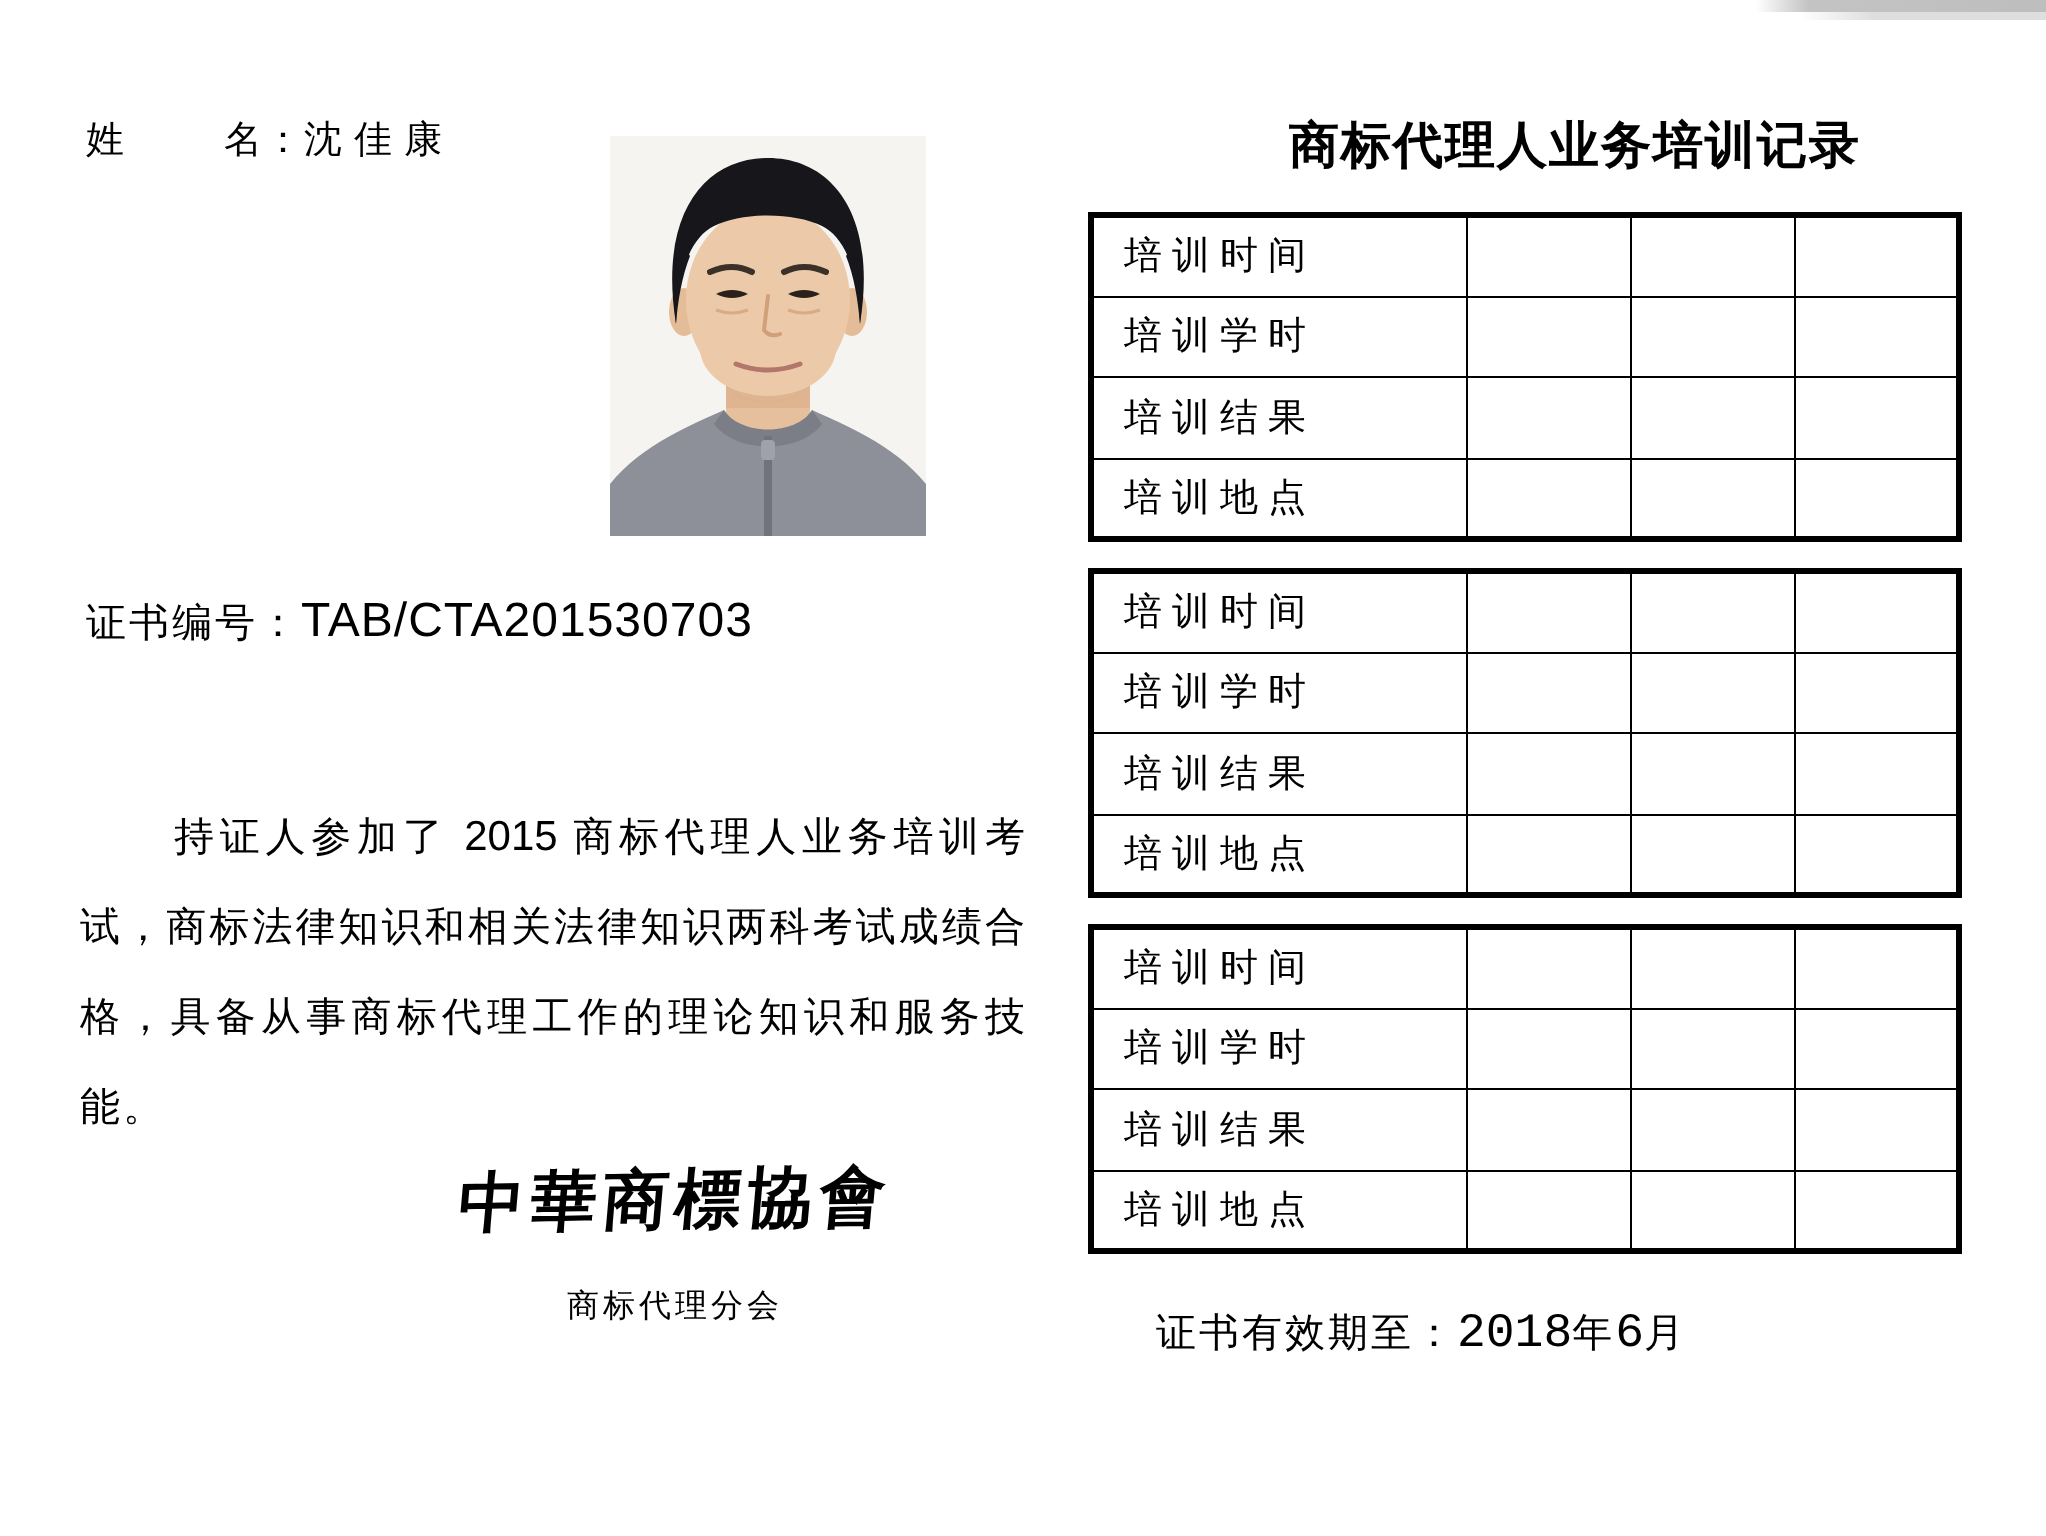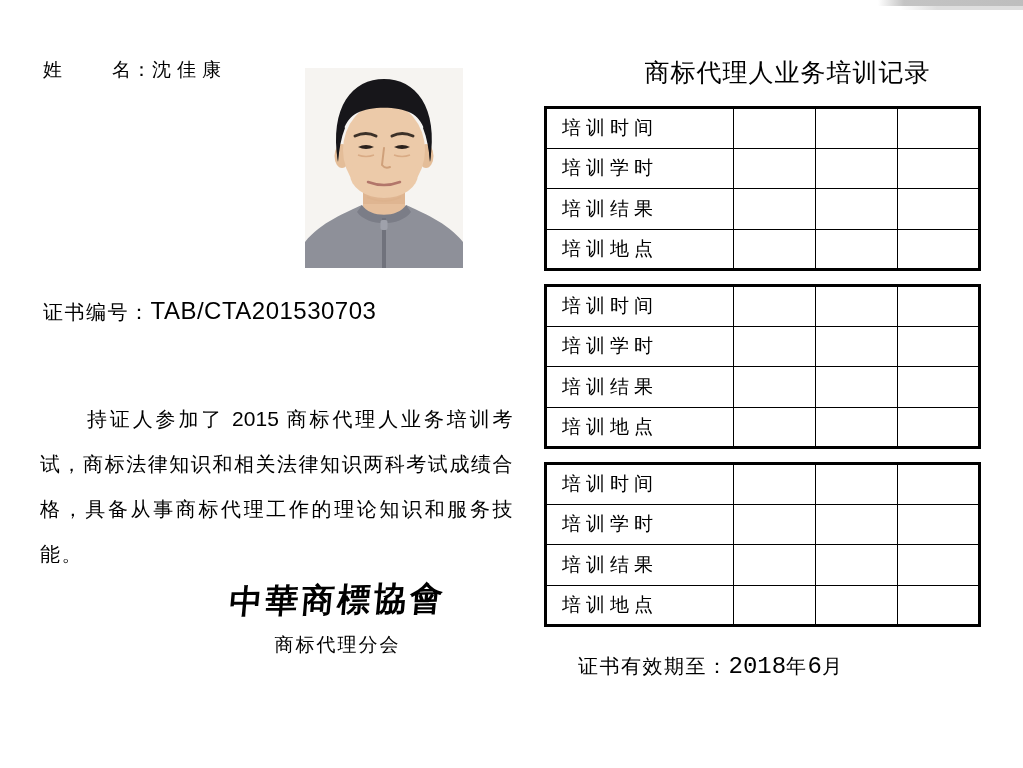--- a/index.html
+++ b/index.html
@@ -50,33 +50,33 @@
     font-size:21px; letter-spacing:0;
   }
 
   .signature-block { position:absolute; left:225px; top:578px; width:225px; text-align:center; }
   .calligraphy {
     font-size:33px; font-weight:bold;
     transform: skewX(-6deg) rotate(-1deg);
     letter-spacing:3px; white-space:nowrap;
     font-family:"DejaVu Serif", serif;
   }
-  .branch-line { margin-top:9px; font-size:19px; letter-spacing:2px; }
+  .branch-line { margin-top:20px; font-size:16px; letter-spacing:2px; }
 
   
   .photo {
     position:absolute; left:305px; top:68px; width:158px; height:200px;
     background:#f6f4f1;
   }
   .photo svg { display:block; width:100%; height:100%; }
 
   
   .record-title {
     position:absolute; left:570px; top:56px; width:435px;
-    text-align:center; font-size:25px; font-weight:normal; letter-spacing:1px;
+    text-align:center; font-size:25px; font-weight:bold; letter-spacing:1px;
     white-space:nowrap;
   }
   .train-table {
     position:absolute; left:544px; width:435px;
     border-collapse:collapse; table-layout:fixed;
   }
   .train-table.t1 { top:106px; }
   .train-table.t2 { top:284px; }
   .train-table.t3 { top:462px; }
   .train-table { border:3px solid #000; }

